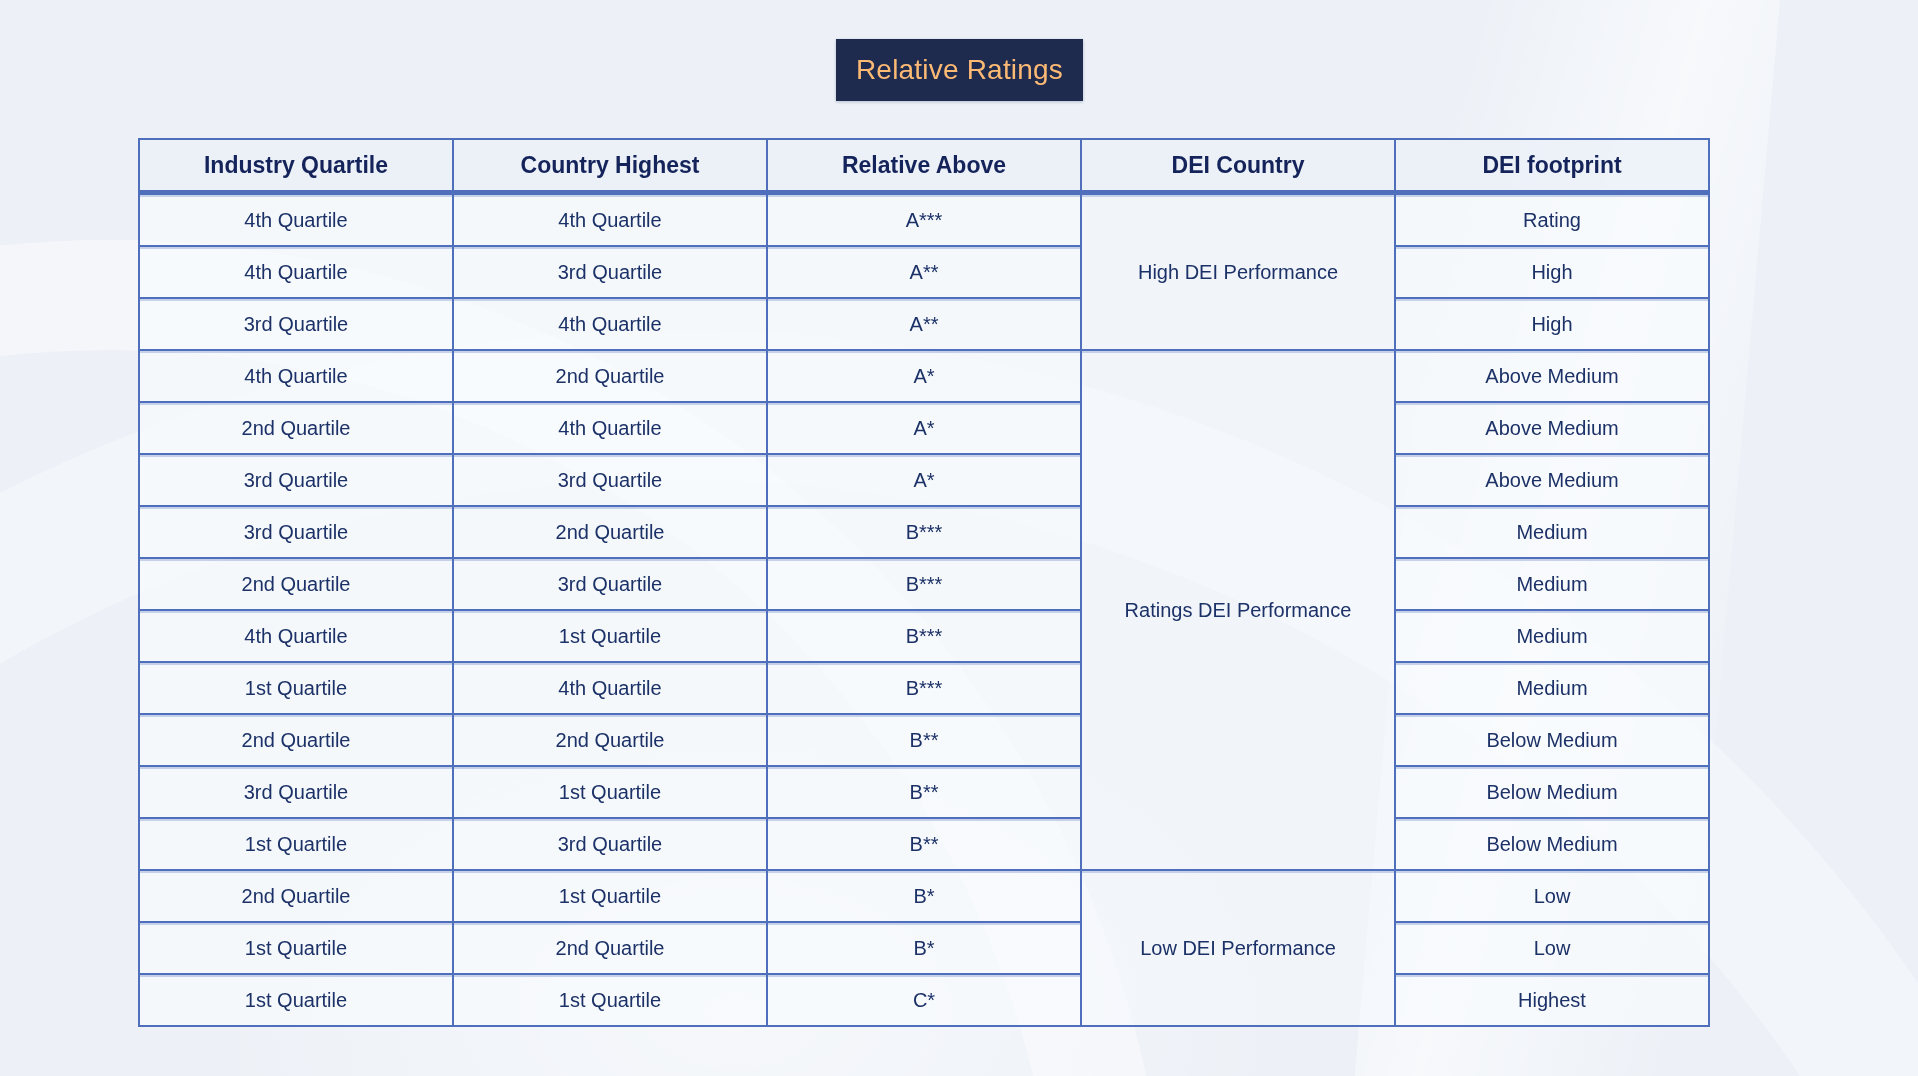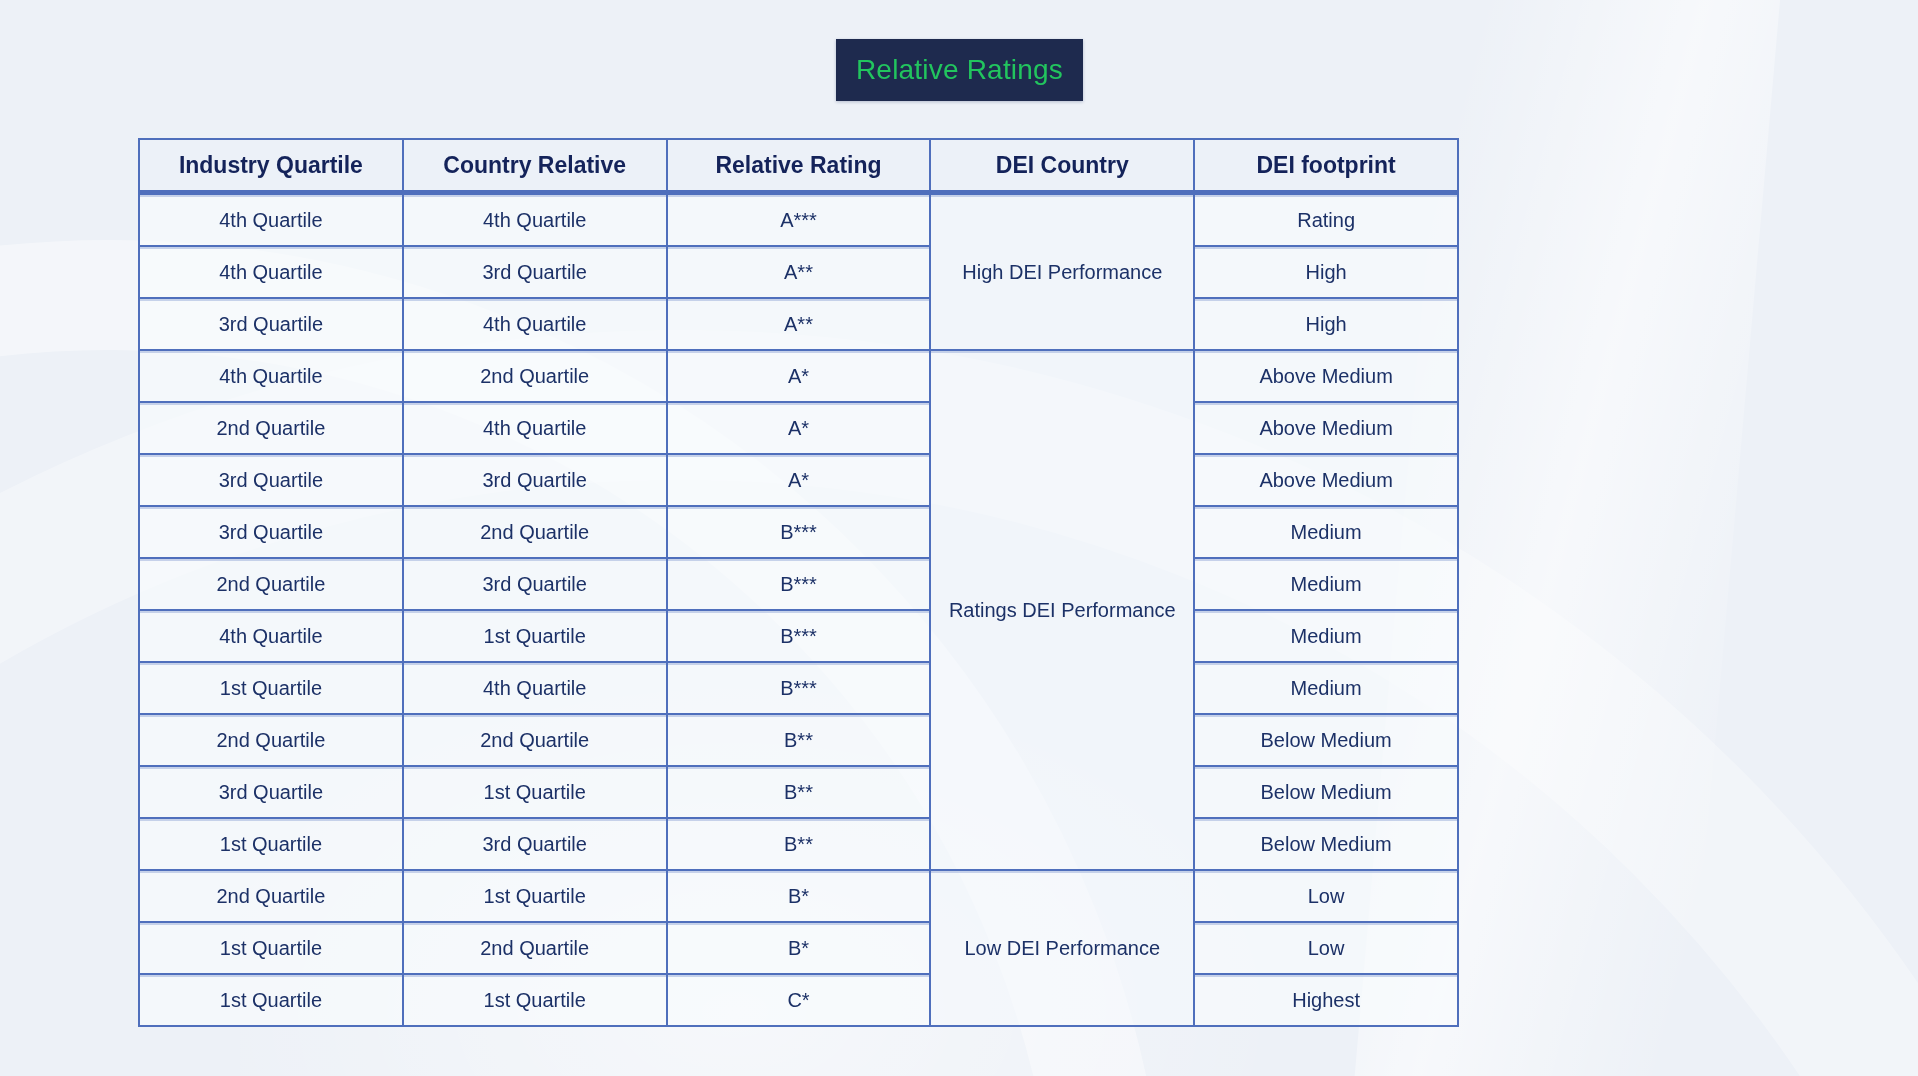--- a/index.html
+++ b/index.html
@@ -45,30 +45,30 @@
   
   .title-box {
     position: absolute;
     left: 836px; top: 39px;
     width: 247px; height: 62px;
     background: #1e2a4e;
     display: flex; align-items: center; justify-content: center;
     box-shadow: 0 1px 3px rgba(20,35,90,0.25);
   }
   .title-box span {
-    color: #22c55e;
+    color: #fdba74;
     font-size: 28px;
     letter-spacing: 0.2px;
     text-align: right;
   }
   
   table.ratings {
     position: absolute;
     left: 138px; top: 138px;
-    width: 1321px;
+    width: 1572px;
     border-collapse: collapse;
     table-layout: fixed;
   }
   table.ratings th, table.ratings td {
     border: 2px solid #4f6fbc;
     text-align: center;
     vertical-align: middle;
     padding: 0;
   }
   table.ratings th {
@@ -108,22 +108,22 @@
     <colgroup>
       <col style="width:20%">
         <col style="width:20%">
         <col style="width:20%">
         <col style="width:20%">
         <col style="width:20%">
     </colgroup>
     <thead>
       <tr>
         <th>Industry Quartile</th>
-        <th>Country Relative</th>
-        <th>Relative Rating</th>
+        <th>Country Highest</th>
+        <th>Relative Above</th>
         <th>DEI Country</th>
         <th>DEI footprint</th>
       </tr>
     </thead>
     <tbody>
         <tr>
           <td>4th Quartile</td>
           <td>4th Quartile</td>
           <td>A***</td>
           <td class="category-cell" rowspan="3">High DEI Performance</td>

